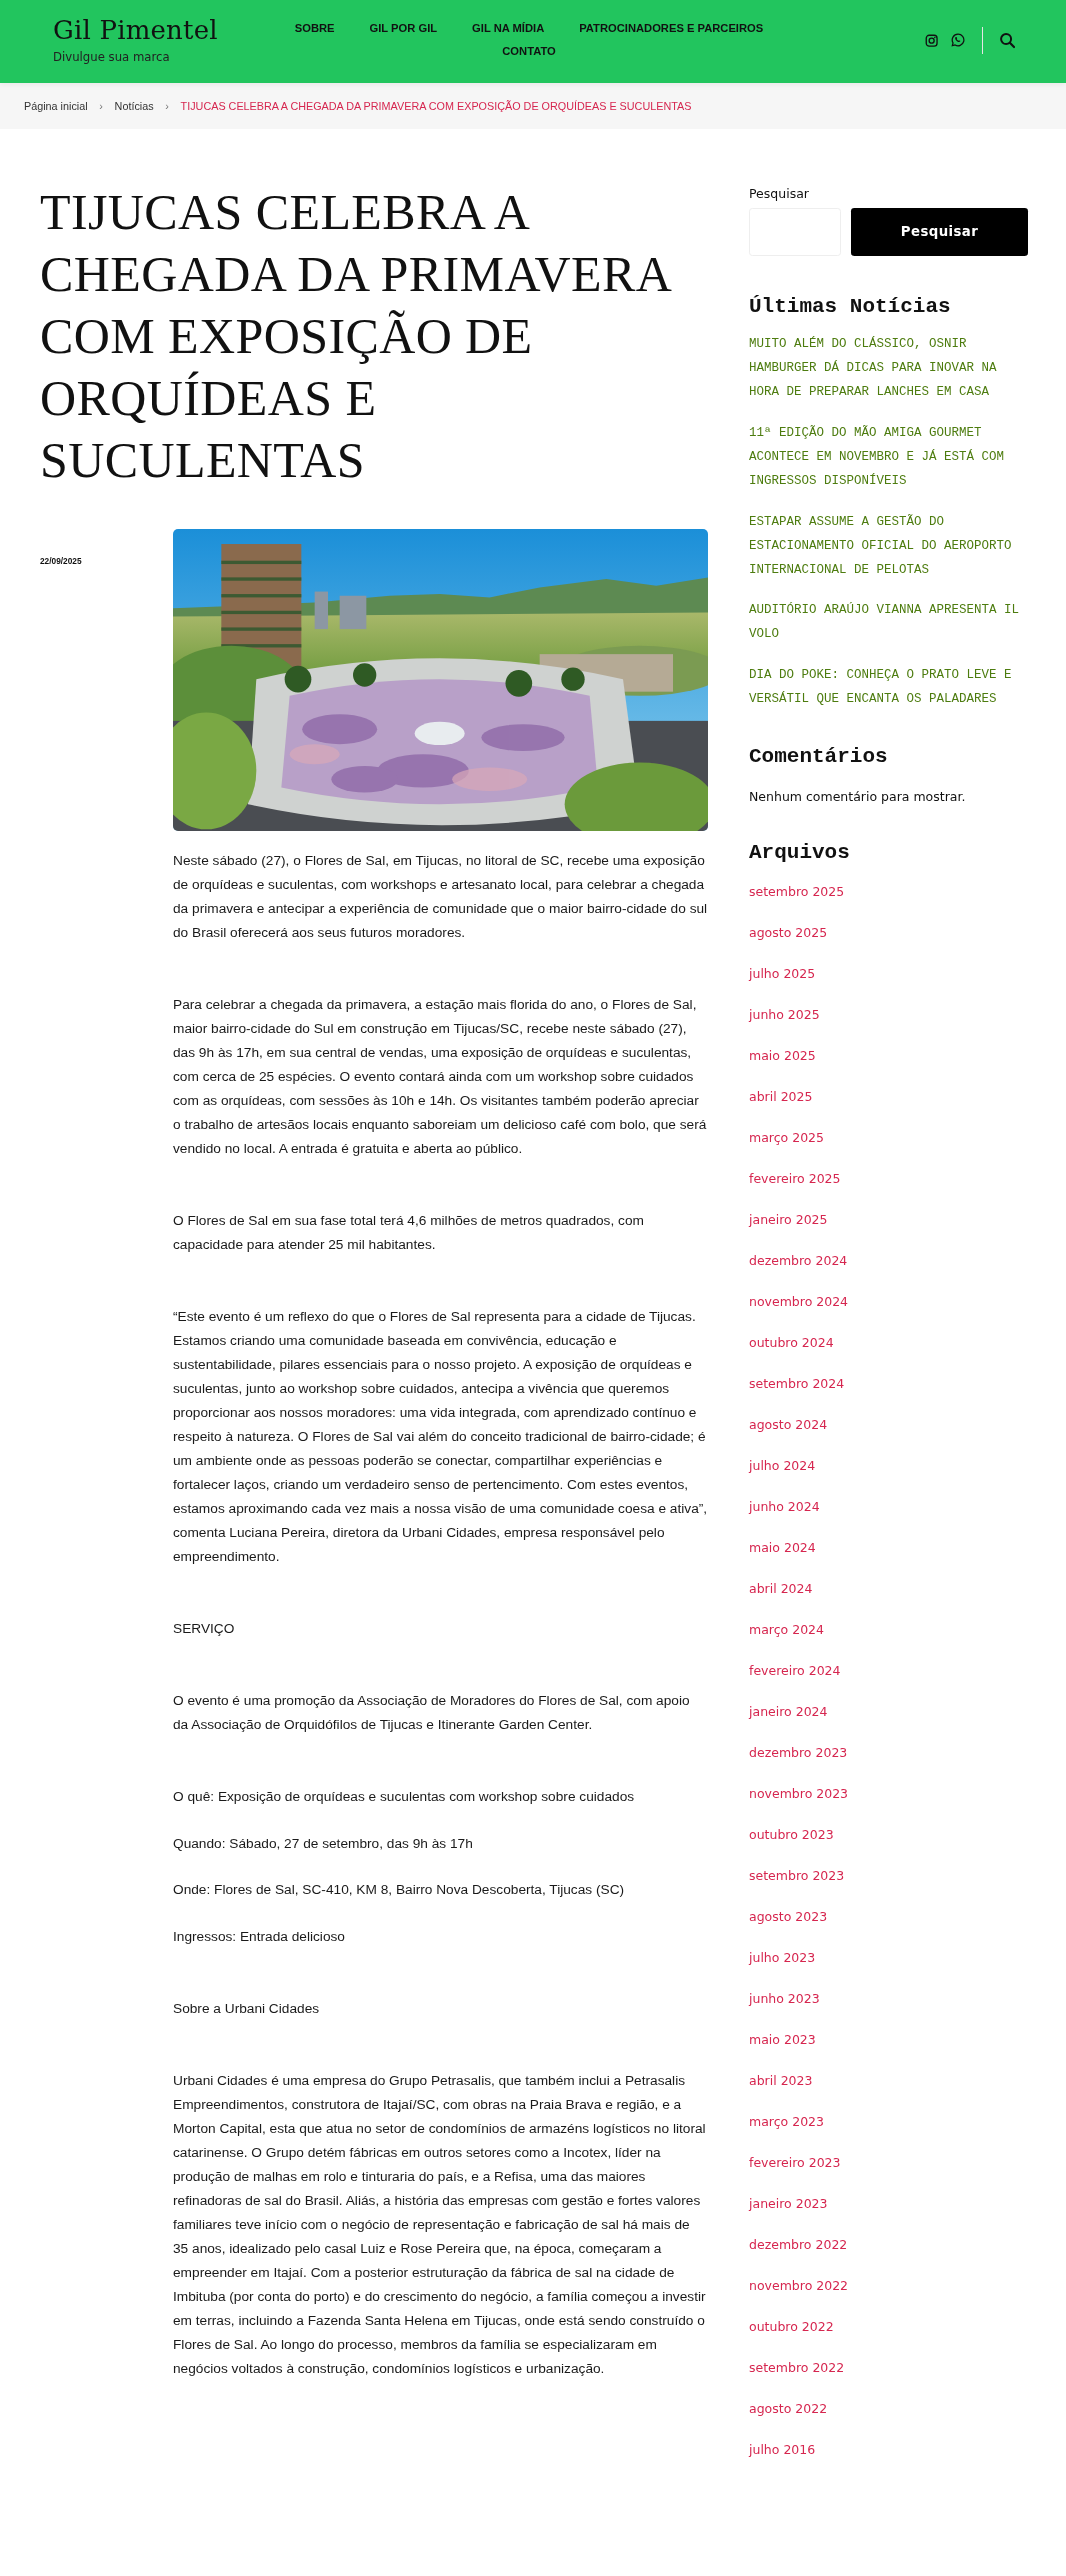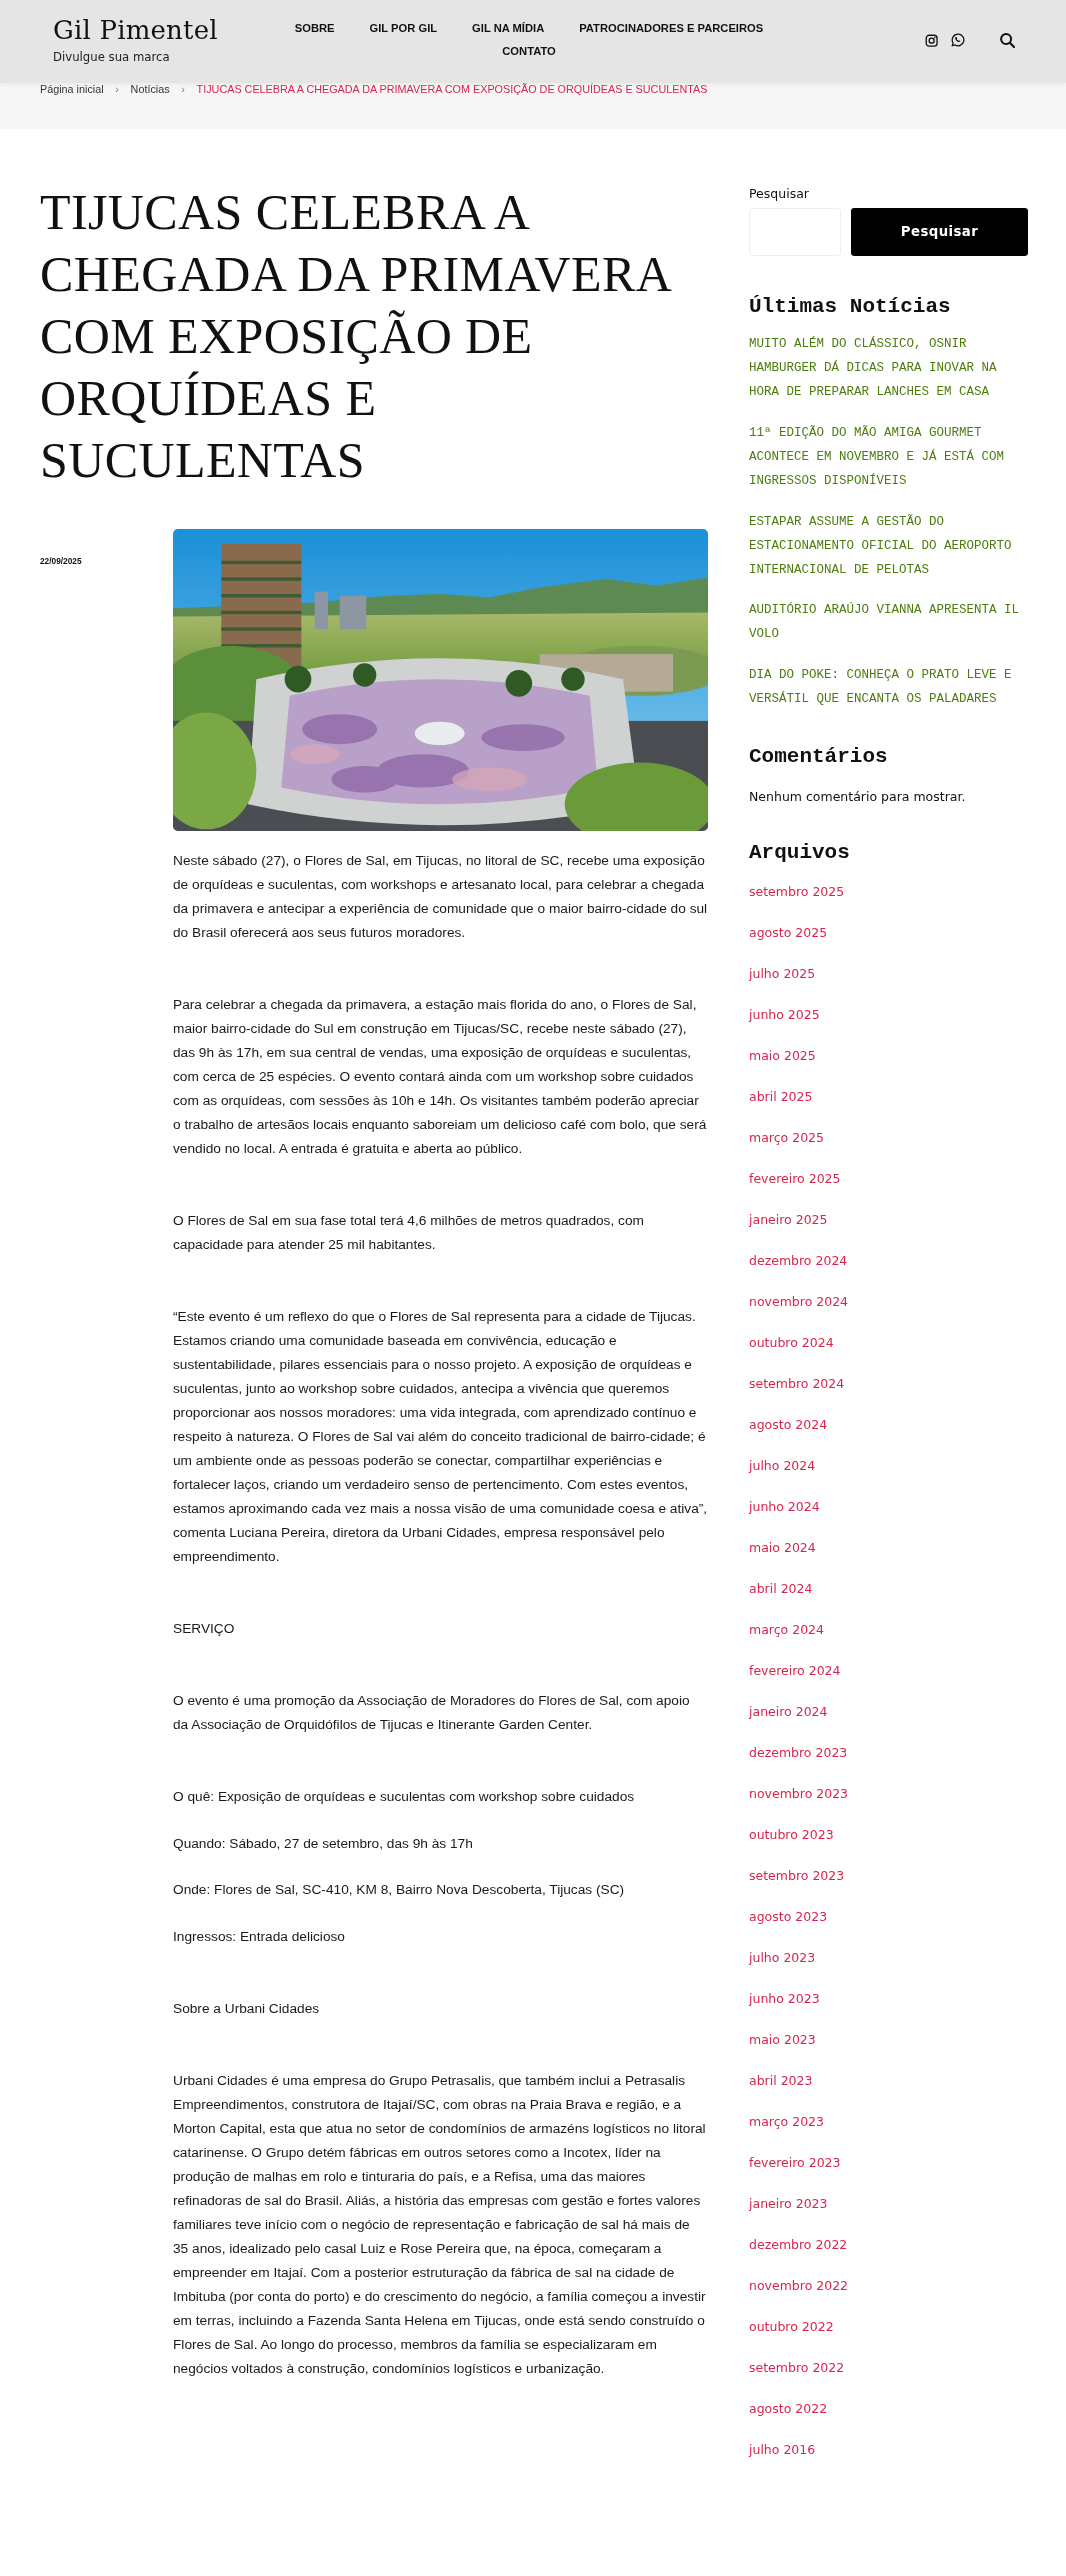--- a/index.html
+++ b/index.html
@@ -1,31 +1,31 @@
 <!DOCTYPE html>
 <html style="font-size:13.3px"><head>
 <meta charset="utf-8">
 <style>
   * { box-sizing: border-box; margin: 0; padding: 0; }
   html, body { width: 1066px; background: #ffffff; color: #111; font-family: "DejaVu Sans", sans-serif; }
   a { color: inherit; text-decoration: none; }
 
   
-  .header { position: relative; height: 83px; background: #e5e5e5; box-shadow: 0 1.7px 5px rgba(0,0,0,0.06); z-index: 2; }
+  .header { position: relative; height: 83px; background: #22c55e; box-shadow: 0 1.7px 5px rgba(0,0,0,0.06); z-index: 2; }
   .logo { position: absolute; left: 53px; top: 13.3px; }
   .logo-title { font-family: "DejaVu Serif", serif; font-size: 26px; font-weight: normal; color: #111; letter-spacing: 0.2px; display: block; line-height: 35px; }
   .logo-tagline { font-family: "DejaVu Sans", sans-serif; font-size: 11.7px; color: #222; display: block; margin-top: 1.7px; }
   .nav { position: absolute; left: 275px; top: 20px; width: 508px; display: flex; flex-wrap: wrap; justify-content: center; column-gap: 35px; row-gap: 6.7px; }
   .nav a { font-family: "Liberation Sans", sans-serif; font-weight: bold; font-size: 11.2px; color: #111; line-height: 16.7px; }
   .header-icons { position: absolute; right: 50px; top: 27px; display: flex; align-items: center; gap: 8.3px; }
   .hicon { width: 18.3px; height: 18.3px; display: inline-flex; align-items: center; justify-content: center; cursor: pointer; }
   .hdivider { width: 0.8px; height: 27px; background: #e5e5e5; margin: 0 6.7px; }
 
   
-  .breadcrumb-bar { background: #f6f6f6; height: 46px; display: flex; align-items: flex-start; padding-left: 40px; font-size: 10.8px; font-family: "Liberation Sans", sans-serif; }
+  .breadcrumb-bar { background: #f6f6f6; height: 46px; display: flex; align-items: center; padding-left: 24px; font-size: 10.8px; font-family: "Liberation Sans", sans-serif; }
   .breadcrumb-bar .crumb { color: #333; }
   .breadcrumb-bar .sep { color: #777; margin: 0 11.7px; font-size: 10.8px; }
   .breadcrumb-bar .current { color: #d6264f; }
 
   
   .container { position: relative; padding-top: 52px; }
   .main { position: absolute; left: 40px; top: 52px; width: 666px; }
   .sidebar { position: absolute; left: 749px; top: 52px; width: 279px; }
 
   .post-title { font-family: "Liberation Serif", serif; font-weight: normal; font-size: 50px; line-height: 62px; color: #111; letter-spacing: 0.4px; }

